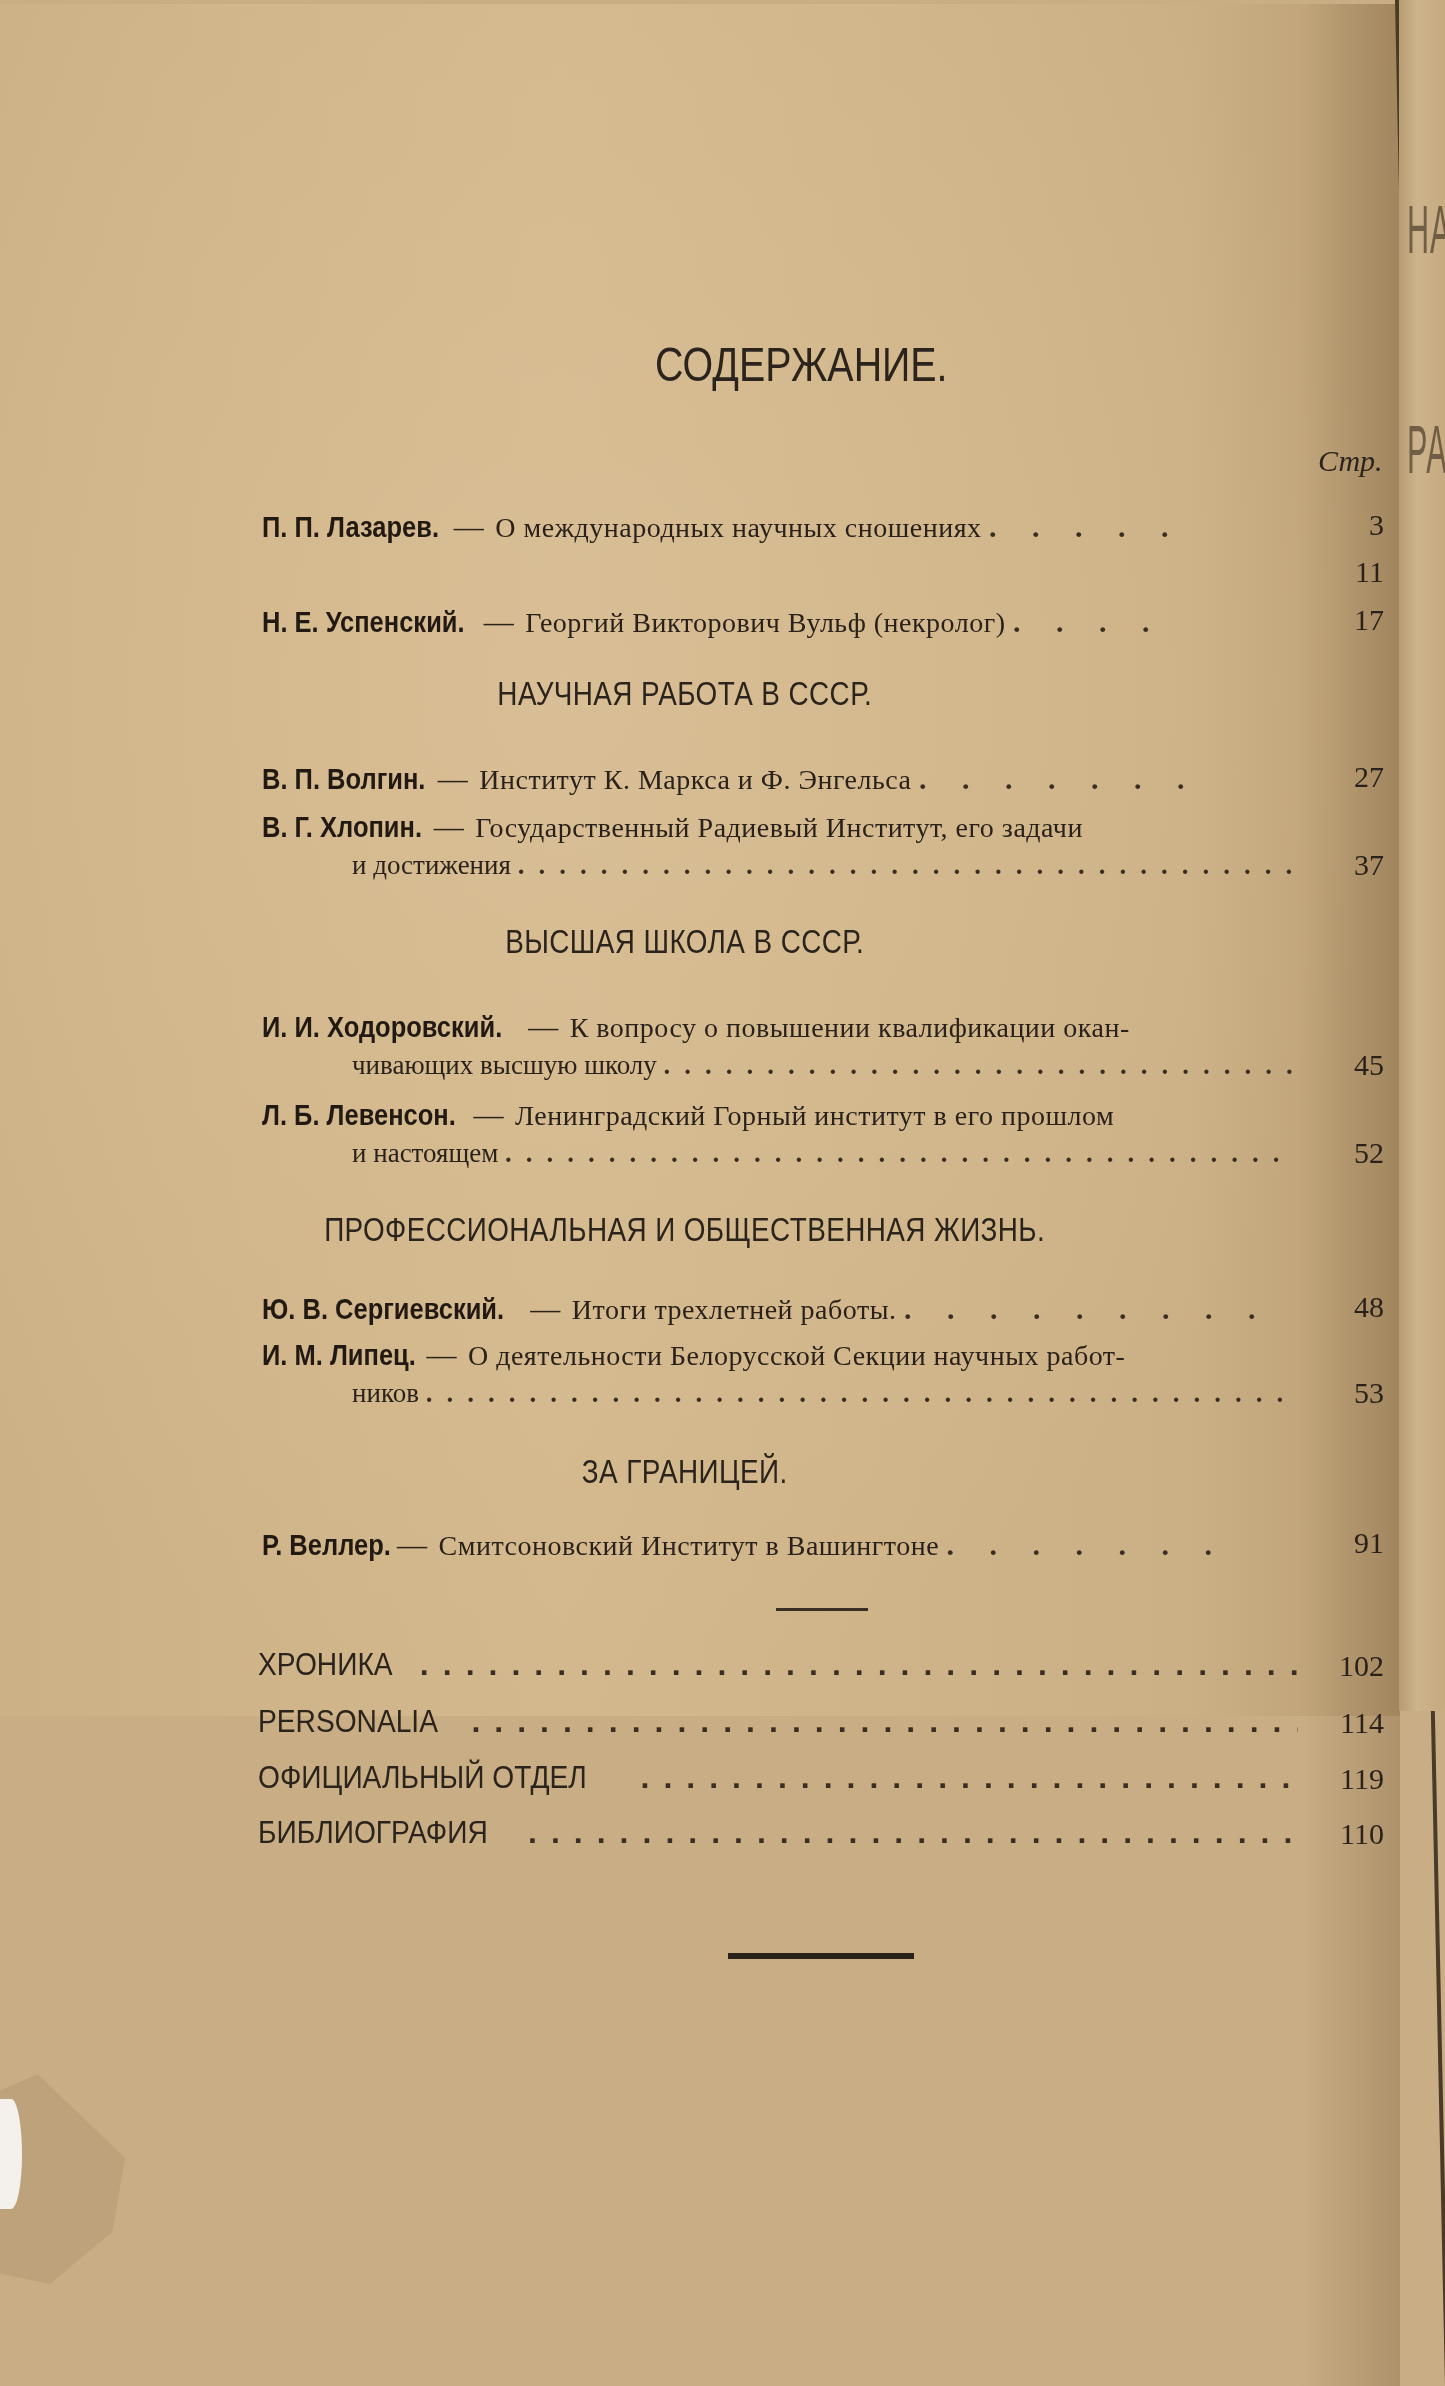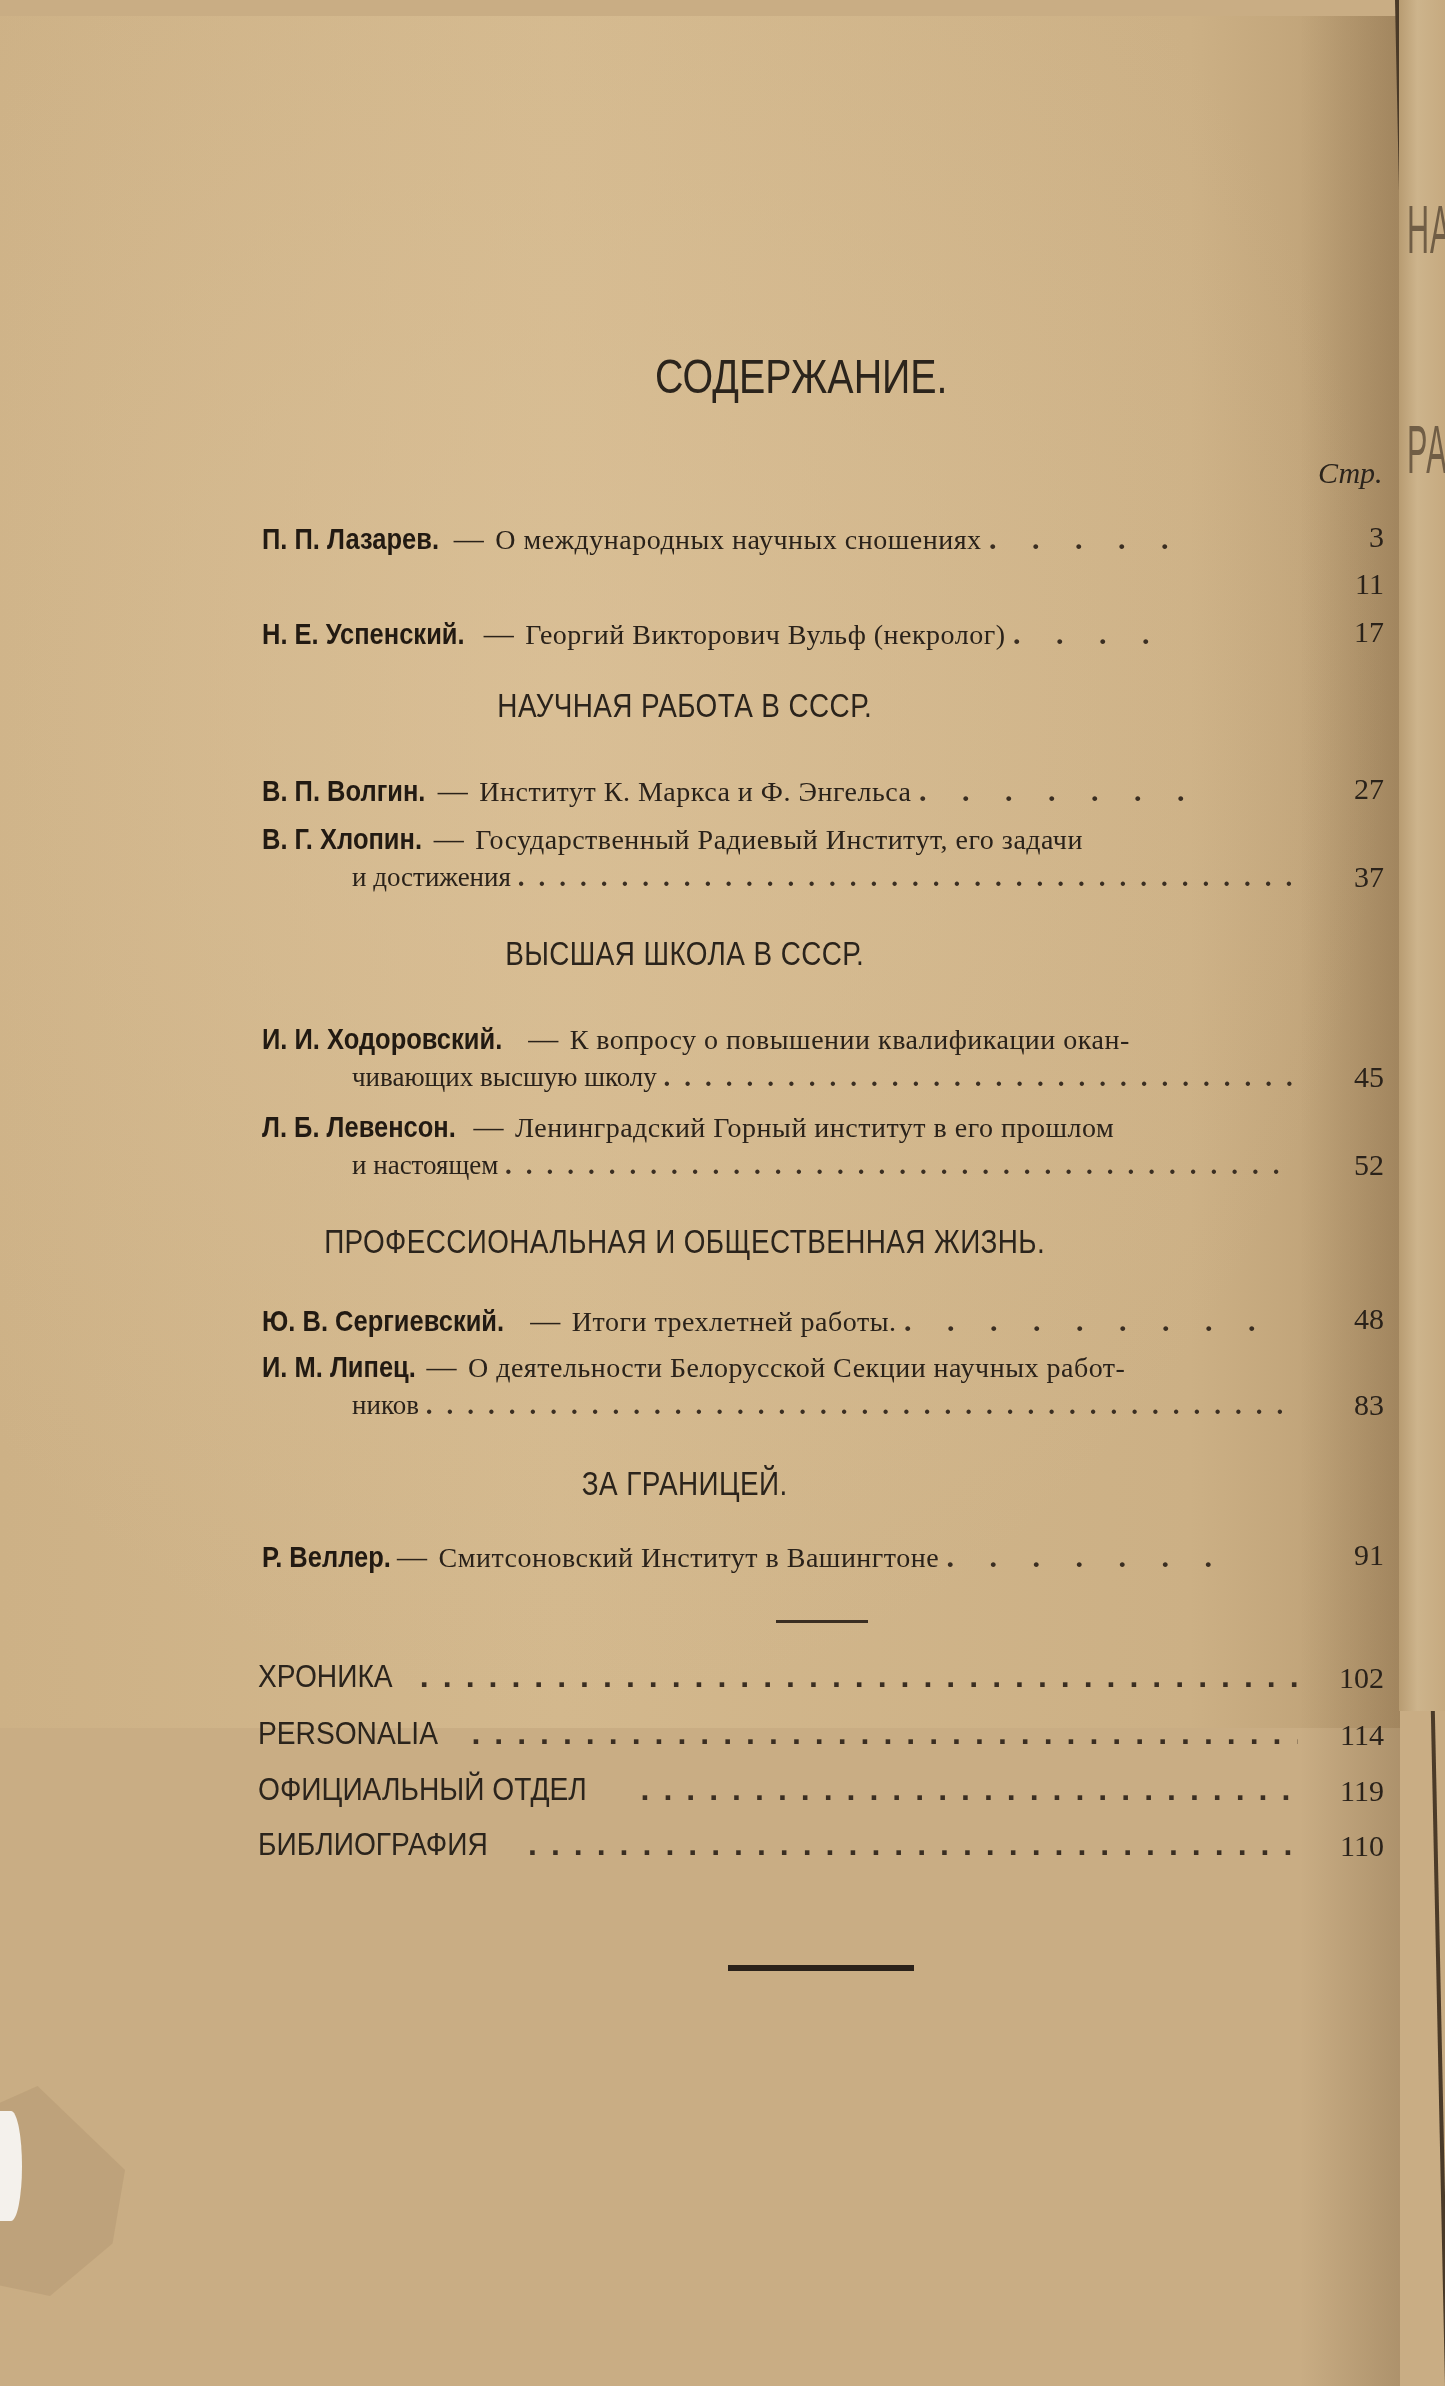--- a/index.html
+++ b/index.html
@@ -7,21 +7,21 @@
       width: 1445px;
       height: 2386px;
       position: relative;
       overflow: hidden;
       background: #c9ad84;
       font-family: "Liberation Serif", "DejaVu Serif", serif;
       color: #2a221a;
     }
     .page {
       position: absolute;
-      left: 0; top: 16px;
+      left: 0; top: 4px;
       width: 1400px;
       height: 1712px;
       background:
         radial-gradient(ellipse at 40% 40%, rgba(222,196,156,0.55) 0%, rgba(210,182,140,0.0) 70%),
         linear-gradient(90deg, #cdb186 0%, #d3b88d 40%, #ccb085 85%, #b99c72 100%);
     }
     .page-edge-shadow {
       position: absolute;
       left: 1300px; top: 0;
       width: 100px; height: 2386px;
@@ -268,21 +268,21 @@
 
   <div class="entry" style="top:1330px">
     <span class="author">И. М. Липец.</span>
     <span class="dash">—</span>
     <span class="title-part">О деятельности Белорусской Секции научных работ-</span>
   </div>
   <div class="cont" style="top:1370px">
     <span>ников</span>
     <span class="dots">..................................................................................</span>
   </div>
-  <div class="pagenum" style="top:1370px">83</div>
+  <div class="pagenum" style="top:1370px">53</div>
 
   <div class="section-heading" style="top:1448px">ЗА ГРАНИЦЕЙ.</div>
 
   <div class="entry" style="top:1520px">
     <span class="author">Р. Веллер.</span>
     <span class="dash">—</span>
     <span class="title-part">Смитсоновский Институт в Вашингтоне</span>
     <span class="dots"> . . . . . . .</span>
   </div>
   <div class="pagenum" style="top:1520px">91</div>

